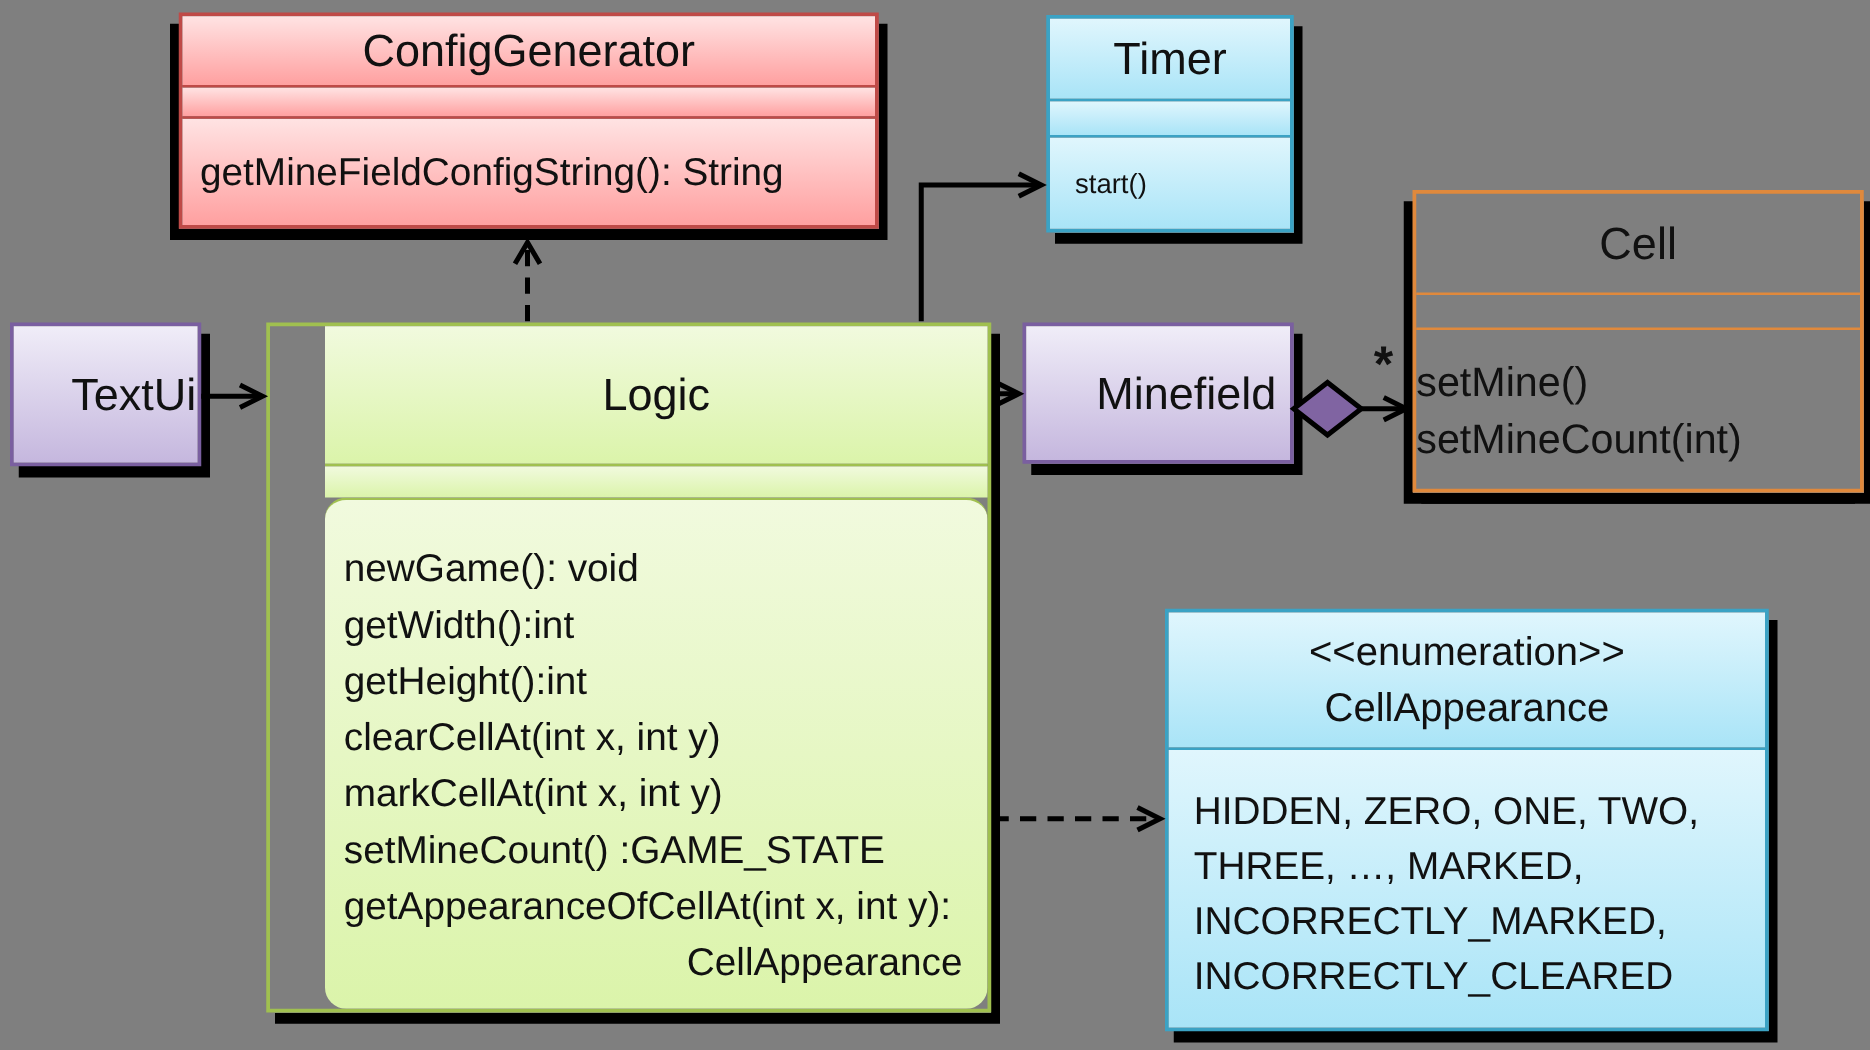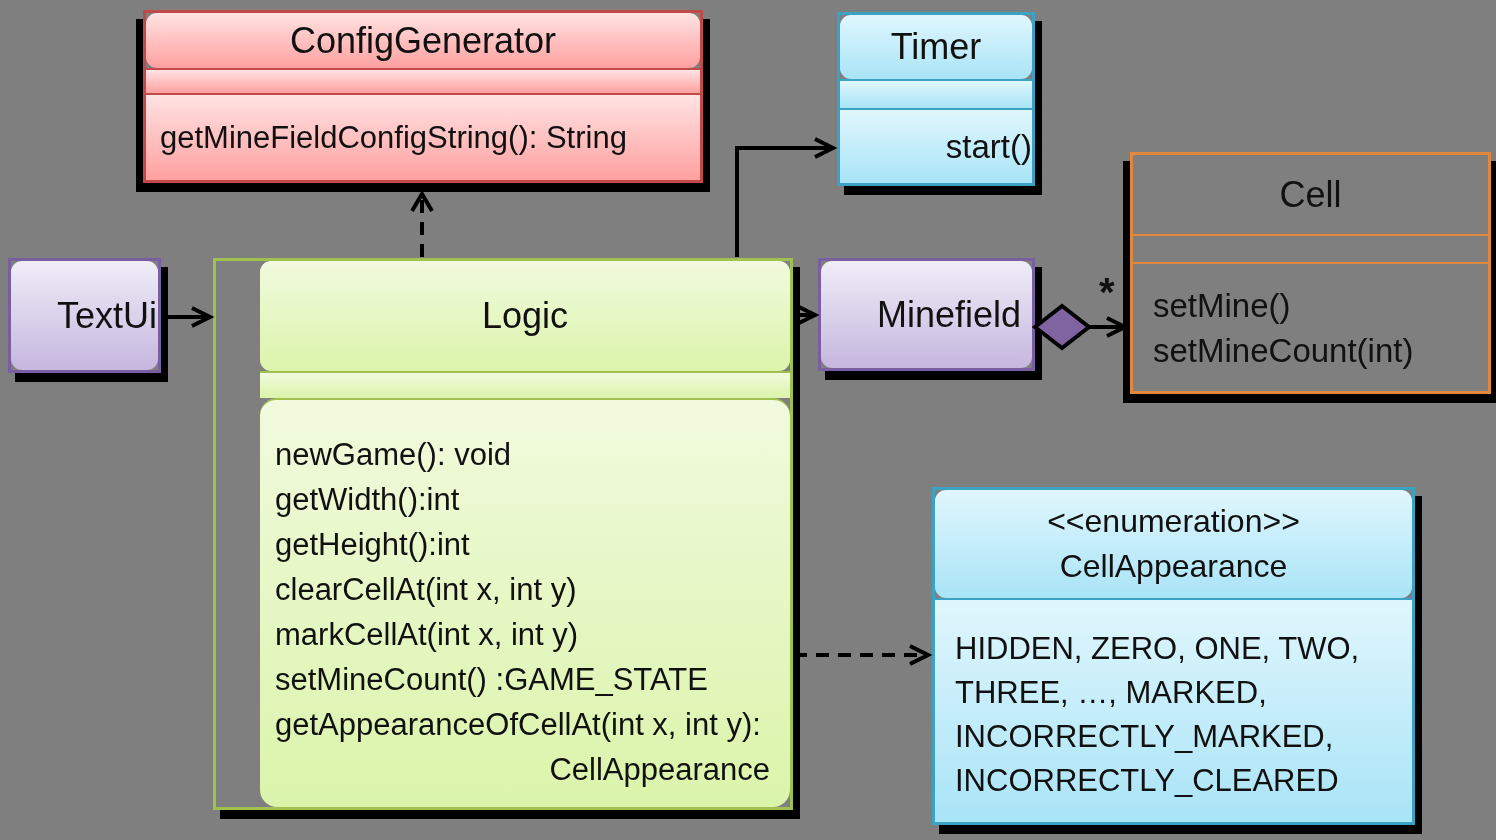--- a/index.html
+++ b/index.html
@@ -9,21 +9,21 @@
     position: relative; width: 1496px; height: 840px;
     background: #7f7f7f;
   }
   .uml-box {
     position: absolute;
     border: 3px solid;
     display: flex; flex-direction: column;
     box-shadow: 7px 9px 0 #000;
   }
   .sec { border-top: 2px solid; }
-  .sec:first-child { border-top: none; border-radius: 11px; }
+  .sec:first-child { border-top: none; }
   .sec.title { display: flex; align-items: center; justify-content: center;
                font-size: 36px; text-align: center; flex-direction: column; }
   .stereo { font-size: 32px; line-height: 45px; }
   .enumtitle { font-size: 32px; line-height: 45px; }
 
   
   .red    { border-color: #bf4a47; }
   .red    .sec { border-top-color: #bf4a47; background: linear-gradient(#ffe3e3, #ffa0a0); }
   .cyan   { border-color: #3ba2c4; }
   .cyan   .sec { border-top-color: #3ba2c4; background: linear-gradient(#e0f6fd, #a9e4f7); }
@@ -33,22 +33,22 @@
   .purple .sec { border-top-color: #7a5fa0; background: linear-gradient(#f0edf8, #c5b7de); padding-left: 45px; }
   .green  { border-color: #a0c050; }
   .green  .sec { border-top-color: #a0c050; background: linear-gradient(#f1fade, #dbf4aa); }
 
   .leftshadow { box-shadow: 7px 9px 0 #000, -7px 9px 0 #000; }
 
   .methods { font-size: 31px; line-height: 45px; }
   .vcenter { display: flex; flex-direction: column; justify-content: center; }
 
   #cfg-methods   { padding-left: 14px; }
-  #timer-methods { padding-left: 20px; font-size: 33px; text-align: right; }
-  #cell-methods  { padding-left: 20px; font-size: 33px; }
+  #timer-methods { padding-left: 20px; font-size: 22px; }
+  #cell-methods  { font-size: 33px; }
   #logic-methods { padding: 32px 16px 0 15px; }
   #logic-methods .ralign { text-align: right; padding-right: 4px; }
   #enum-values   { padding: 27px 18px 0 20px; line-height: 44px; }
 
   #svg-overlay { position: absolute; left: 0; top: 0; pointer-events: none; }
   .conn { stroke: #000; stroke-width: 4; fill: none; }
   .dashed { stroke-dasharray: 13 9; }
 
   #multiplicity {
     position: absolute; left: 1099px; top: 270px;

